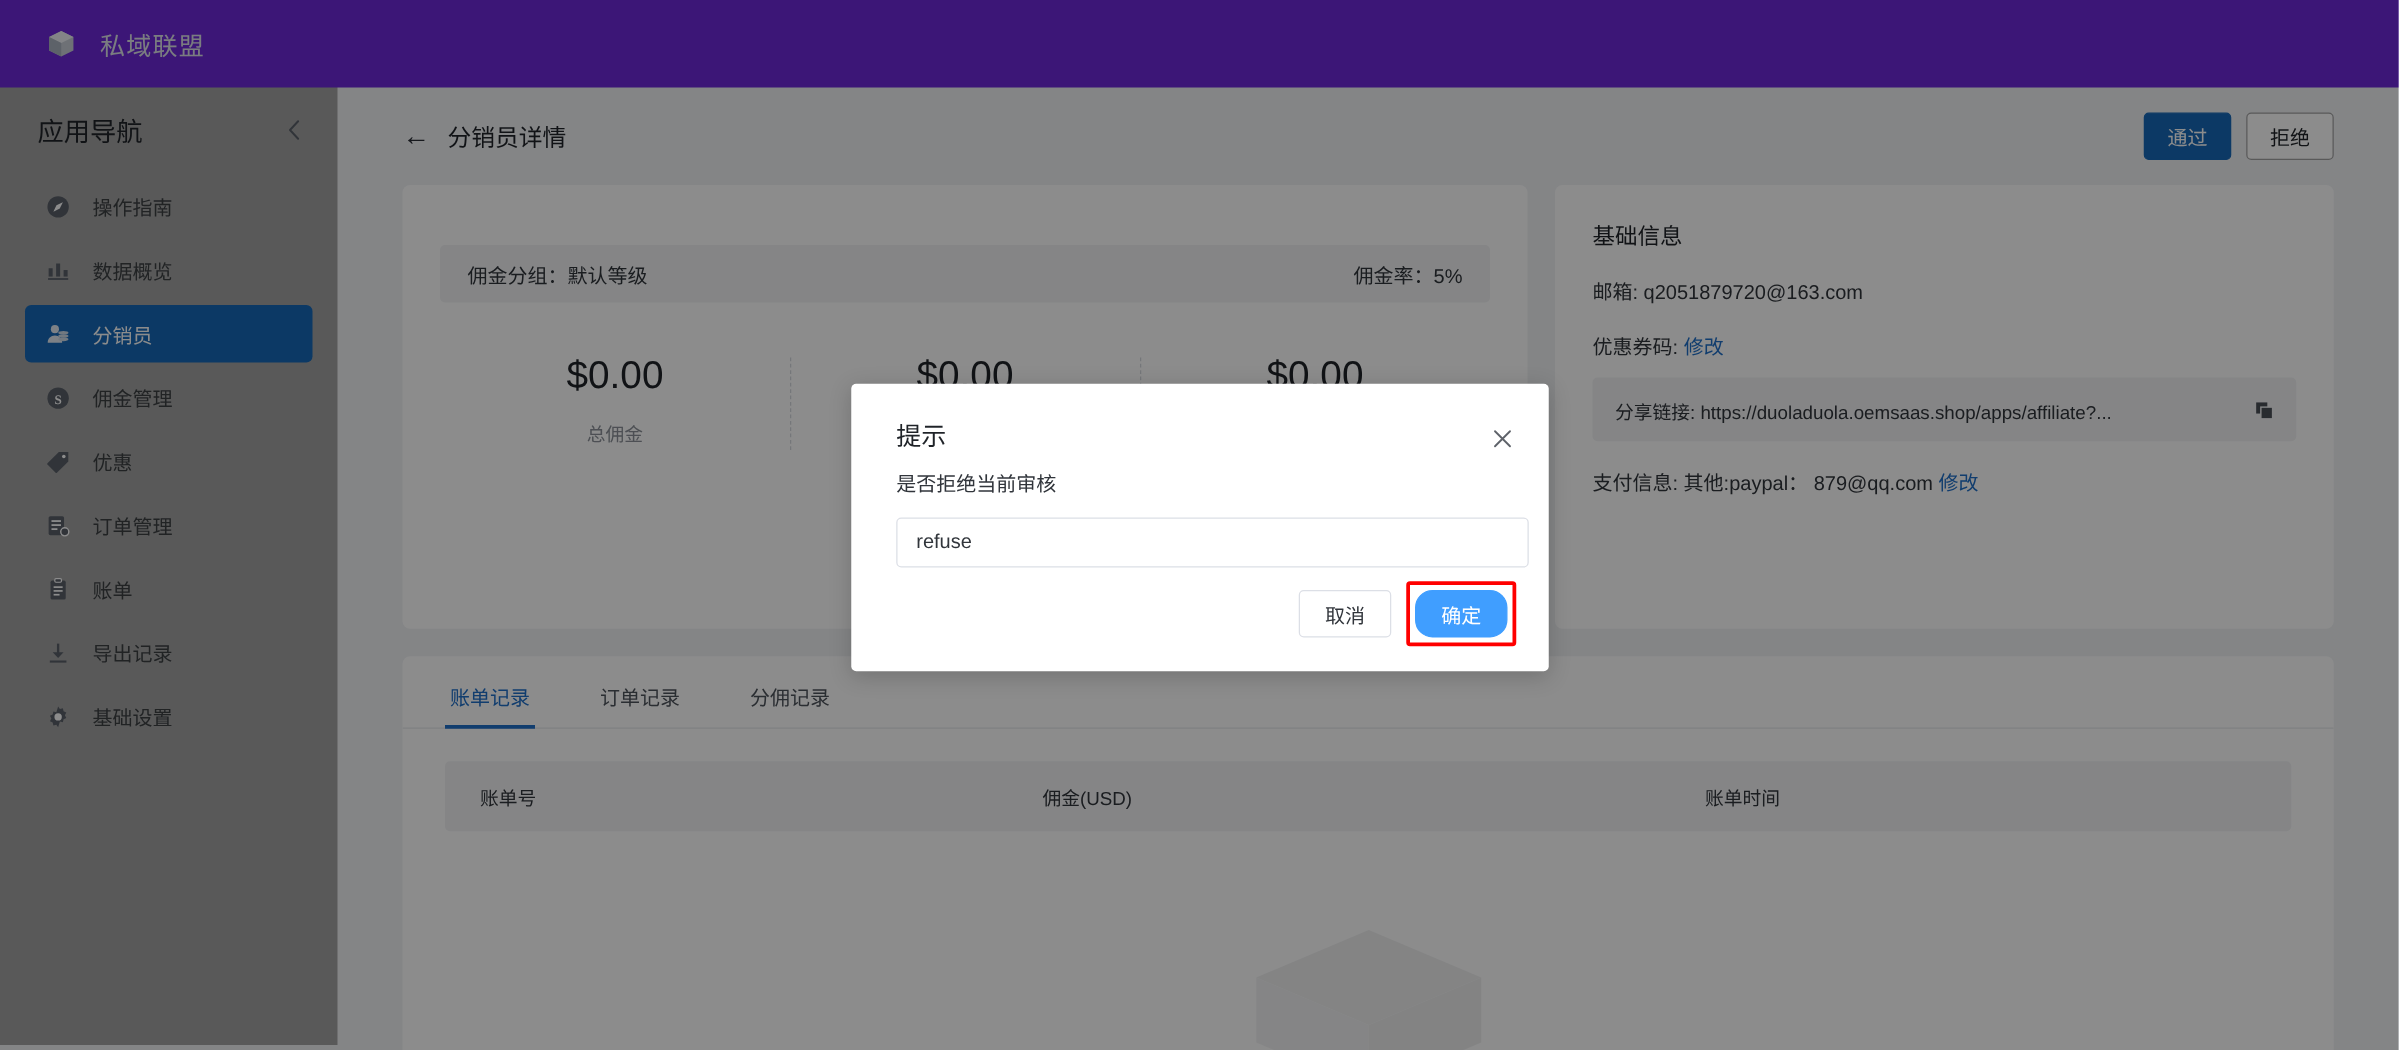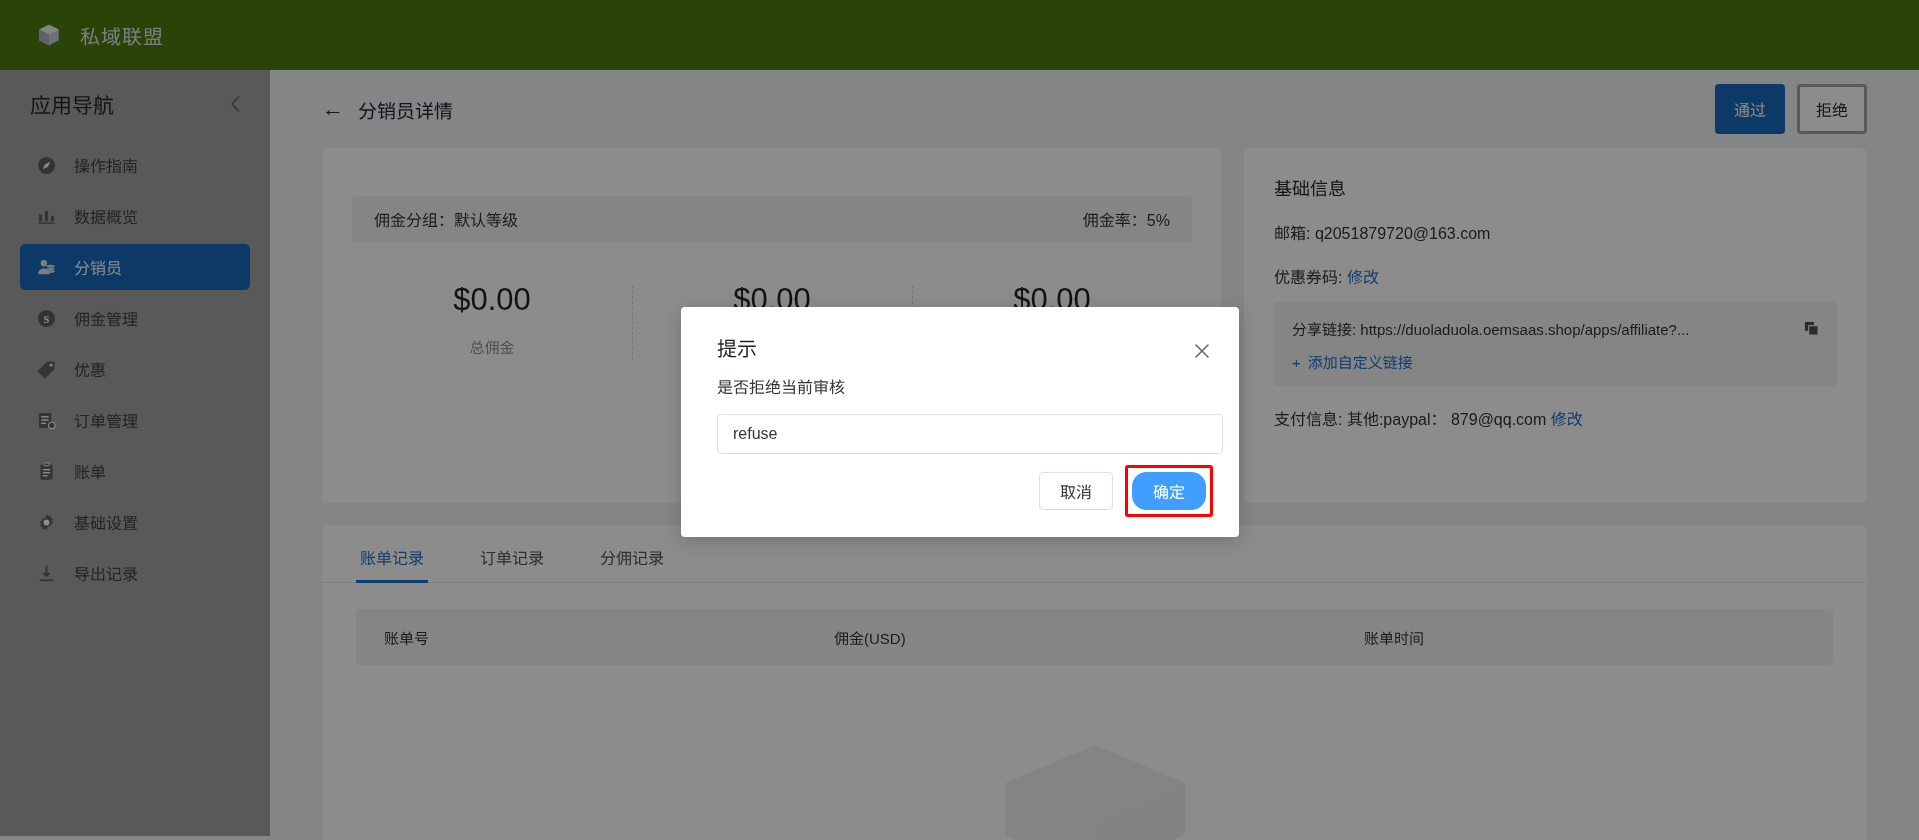--- a/index.html
+++ b/index.html
@@ -14,21 +14,21 @@
   #app {
     position: relative;
     width: 1919px; height: 840px;
     overflow: hidden;
   }
 
   
   .topbar {
     position: absolute; top: 0; left: 0;
     width: 1919px; height: 70px;
-    background: #4d7c0f;
+    background: #6d28d9;
     display: flex; align-items: center;
     padding-left: 36px;
     z-index: 5;
   }
   .logo-cube { width: 26px; height: 26px; flex: 0 0 26px; }
   .brand-name {
     margin-left: 18px;
     color: #dfe3ea;
     font-size: 20px;
     letter-spacing: 1px;
@@ -82,23 +82,23 @@
   .page-head {
     height: 78px;
     display: flex; align-items: center;
     padding: 0 52px 0 52px;
   }
   .back-row { display: flex; align-items: center; cursor: pointer; }
   .back-arrow { font-size: 22px; color: #2b2f36; line-height: 1; margin-right: 14px; }
   .page-title { font-size: 19px; color: #1f2328; }
   .head-actions { margin-left: auto; display: flex; gap: 12px; }
   .btn {
-    height: 50px; min-width: 70px;
+    height: 38px; min-width: 70px;
     border-radius: 4px;
-    border: 3px solid #a3a3a3;
+    border: 1px solid #a3a3a3;
     background: #ffffff;
     color: #1f2328;
     font-size: 16px;
     padding: 0 2px;
     cursor: pointer;
     font-family: inherit;
   }
   .btn-primary { background: #1668b8; border-color: #1668b8; color: #ffffff; }
 
   .content { padding: 0 52px; display: flex; gap: 22px; }
@@ -370,36 +370,36 @@
               <rect x="6.2" y="10.6" width="7.6" height="1.4" fill="#fff"></rect>
               <rect x="6.2" y="13.8" width="5" height="1.4" fill="#fff"></rect>
             </svg>
         </span>
         <span>账单</span>
       </div>
 
       <div class="nav-item">
         <span class="nav-ic">
           <svg width="19" height="19" viewBox="0 0 20 20">
-              <path d="M10 1.2l1.5 2.1 2.5-.6.6 2.5 2.3 1.1-1.2 2.3 1.2 2.3-2.3 1.1-.6 2.5-2.5-.6L10 18.8l-1.5-2.1-2.5.6-.6-2.5-2.3-1.1 1.2-2.3L3.1 9.1l2.3-1.1.6-2.5 2.5.6L10 1.2z" fill="#5a6069"></path>
-              <circle cx="10" cy="10" r="3.1" fill="#fff"></circle>
-            </svg>
-        </span>
-        <span>基础设置</span>
-      </div>
-
-      <div class="nav-item">
-        <span class="nav-ic">
-          <svg width="19" height="19" viewBox="0 0 20 20">
               <rect x="9" y="2" width="2" height="9" fill="#5a6069"></rect>
               <path d="M5.4 9.2 10 14.1l4.6-4.9H5.4z" fill="#5a6069"></path>
               <rect x="3" y="16.2" width="14" height="1.8" fill="#5a6069"></rect>
             </svg>
         </span>
         <span>导出记录</span>
+      </div>
+
+      <div class="nav-item">
+        <span class="nav-ic">
+          <svg width="19" height="19" viewBox="0 0 20 20">
+              <path d="M10 1.2l1.5 2.1 2.5-.6.6 2.5 2.3 1.1-1.2 2.3 1.2 2.3-2.3 1.1-.6 2.5-2.5-.6L10 18.8l-1.5-2.1-2.5.6-.6-2.5-2.3-1.1 1.2-2.3L3.1 9.1l2.3-1.1.6-2.5 2.5.6L10 1.2z" fill="#5a6069"></path>
+              <circle cx="10" cy="10" r="3.1" fill="#fff"></circle>
+            </svg>
+        </span>
+        <span>基础设置</span>
       </div>
     </div>
   </div>
 
   <div class="main">
 
     <div class="page-head">
       <div class="back-row">
         <span class="back-arrow">←</span>
         <span class="page-title">分销员详情</span>
@@ -448,23 +448,20 @@
         <div class="share-box">
           <div class="share-line">
             <span class="share-url">分享链接: https://duoladuola.oemsaas.shop/apps/affiliate?...</span>
             <span class="copy-ic">
               <svg width="15" height="15" viewBox="0 0 16 16">
                 <rect x="1" y="1" width="9.5" height="9.5" fill="#4a4f57"></rect>
                 <rect x="5" y="5" width="10" height="10" fill="#4a4f57" stroke="#f2f3f5" stroke-width="1.2"></rect>
               </svg>
             </span>
           </div>
-          <div class="add-link">
-            <span class="plus">+</span><span>添加自定义链接</span>
-          </div>
         </div>
 
         <div class="info-row">
           <span>支付信息: 其他:paypal： 879@qq.com</span>
           <span class="link">修改</span>
         </div>
       </div>
     </div>
 
     <div class="card-bottom">

